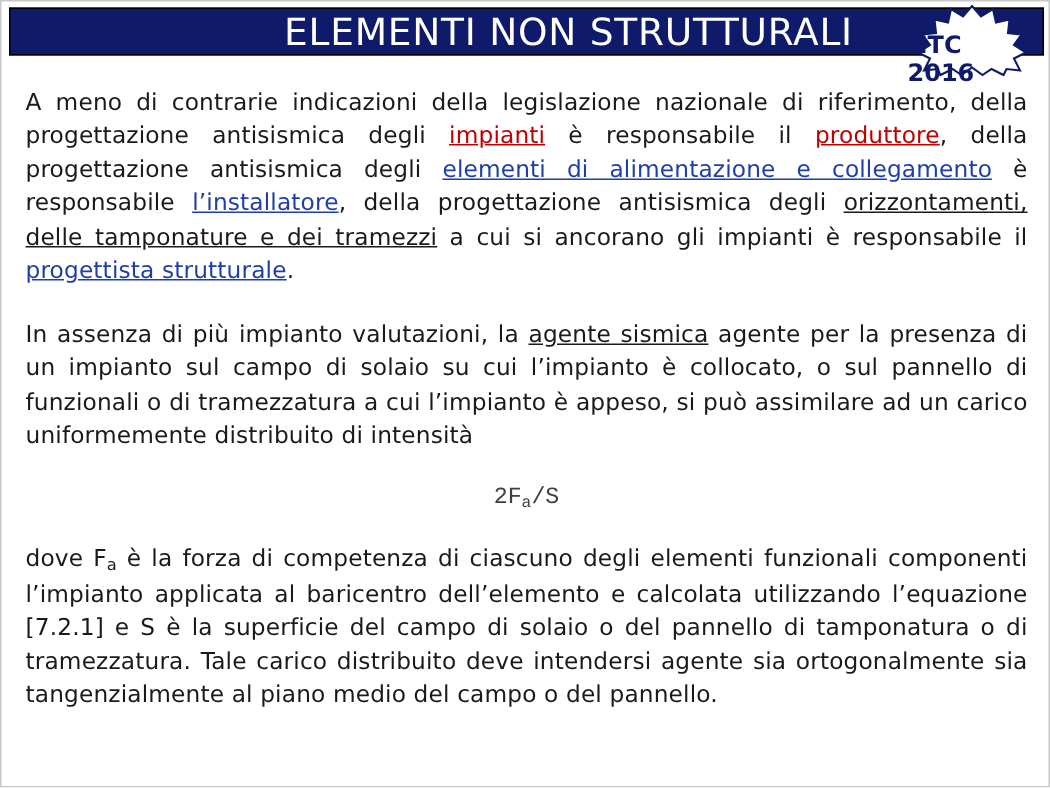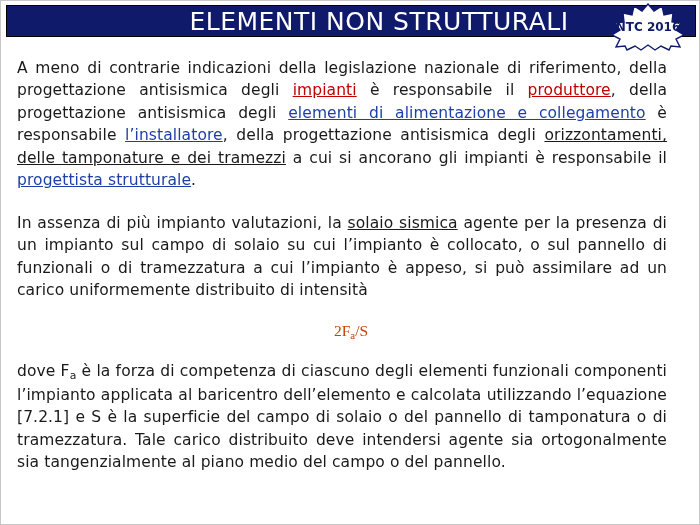--- a/index.html
+++ b/index.html
@@ -57,42 +57,42 @@
     top: 2px;
     width: 86px;
     height: 48px;
   }
   .badge svg {
     display: block;
   }
   .badge-label {
     position: absolute;
     left: 0;
-    top: 0;
+    top: 12px;
     width: 86px;
     height: 48px;
     display: flex;
     align-items: center;
     justify-content: center;
-    font-size: 12px;
+    font-size: 16px;
     font-weight: bold;
     color: #0f1a6b;
     font-family: "DejaVu Sans", sans-serif;
     pointer-events: none;
   }
 
   
   .body {
     position: absolute;
     left: 16px;
     top: 56px;
     width: 668px;
   }
   p.para {
-    margin: 0 18px 0 0;
+    margin: 0 0 0 0;
     font-size: 15.5px;
     line-height: 1.45;
     color: #1a1a1a;
     text-align: justify;
     font-family: "DejaVu Sans", sans-serif;
     letter-spacing: 0.1px;
   }
   .gap-md { height: 20px; }
 
   .u-red {
@@ -103,22 +103,22 @@
     color: #1f3fa8;
     text-decoration: underline;
   }
   .u-black {
     color: #1a1a1a;
     text-decoration: underline;
   }
   .formula {
     text-align: center;
     font-size: 15.5px;
-    color: #c2410c;
-    font-family: Liberation Serif, serif;
+    color: #404040;
+    font-family: Liberation Mono, monospace;
     margin: 0;
   }
   sub {
     font-size: 70%;
     vertical-align: -0.25em;
   }
 </style>
 </head>
 <body>
 
@@ -134,21 +134,21 @@
     </svg>
     <div class="badge-label">NTC 2016</div>
   </div>
 
   <div class="body">
 
     <p class="para"><span>A meno di contrarie indicazioni della legislazione nazionale di riferimento, della progettazione antisismica degli </span><span class="u-red">impianti</span><span> è responsabile il </span><span class="u-red">produttore</span><span>, della progettazione antisismica degli </span><span class="u-blue">elementi di alimentazione e collegamento</span><span> è responsabile </span><span class="u-blue">l’installatore</span><span>, della progettazione antisismica degli </span><span class="u-black">orizzontamenti, delle tamponature e dei tramezzi</span><span> a cui si ancorano gli impianti è responsabile il </span><span class="u-blue">progettista strutturale</span><span>.</span></p>
 
     <div class="gap-md"></div>
 
-    <p class="para"><span>In assenza di più impianto valutazioni, la </span><span class="u-black">solaio sismica</span><span> agente per la presenza di un impianto sul campo di solaio su cui l’impianto è collocato, o sul pannello di funzionali o di tramezzatura a cui l’impianto è appeso, si può assimilare ad un carico uniformemente distribuito di intensità</span></p>
+    <p class="para"><span>In assenza di più impianto valutazioni, la </span><span class="u-black">agente sismica</span><span> agente per la presenza di un impianto sul campo di solaio su cui l’impianto è collocato, o sul pannello di funzionali o di tramezzatura a cui l’impianto è appeso, si può assimilare ad un carico uniformemente distribuito di intensità</span></p>
 
     <div class="gap-md"></div>
 
     <p class="formula"><span>2F</span><sub>a</sub><span>/S</span></p>
 
     <div class="gap-md"></div>
 
     <p class="para"><span>dove F</span><sub>a</sub><span> è la forza di competenza di ciascuno degli elementi funzionali componenti l’impianto applicata al baricentro dell’elemento e calcolata utilizzando l’equazione [7.2.1] e S è la superficie del campo di solaio o del pannello di tamponatura o di tramezzatura. Tale carico distribuito deve intendersi agente sia ortogonalmente sia tangenzialmente al piano medio del campo o del pannello.</span></p>
 
   </div>

